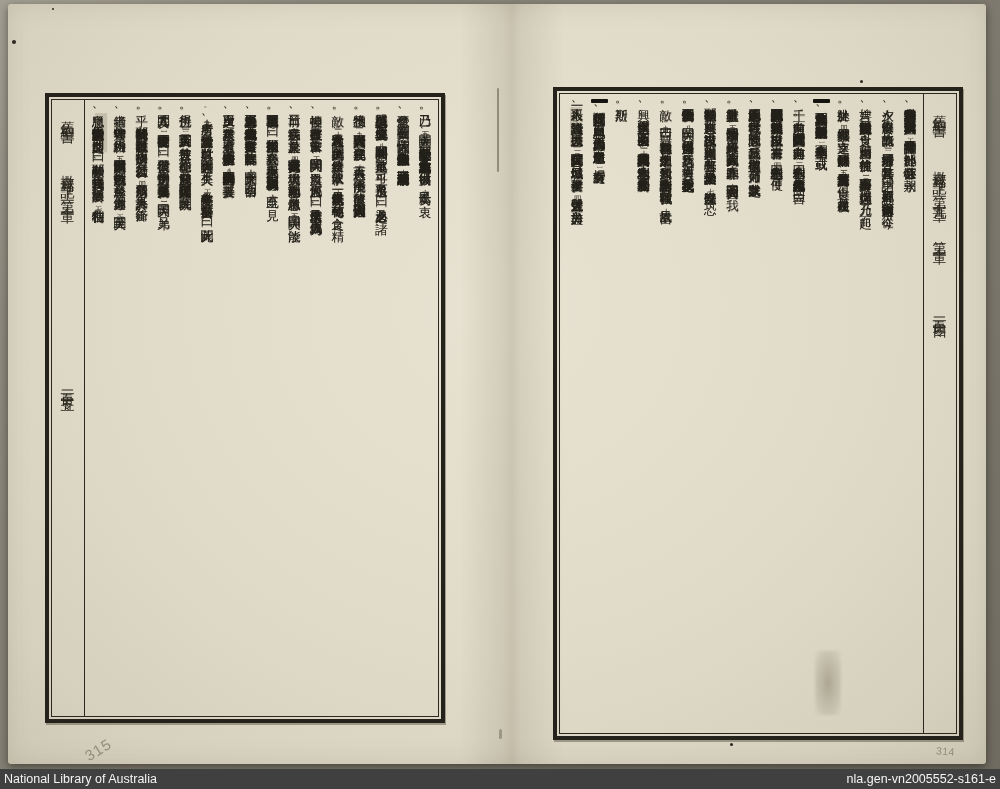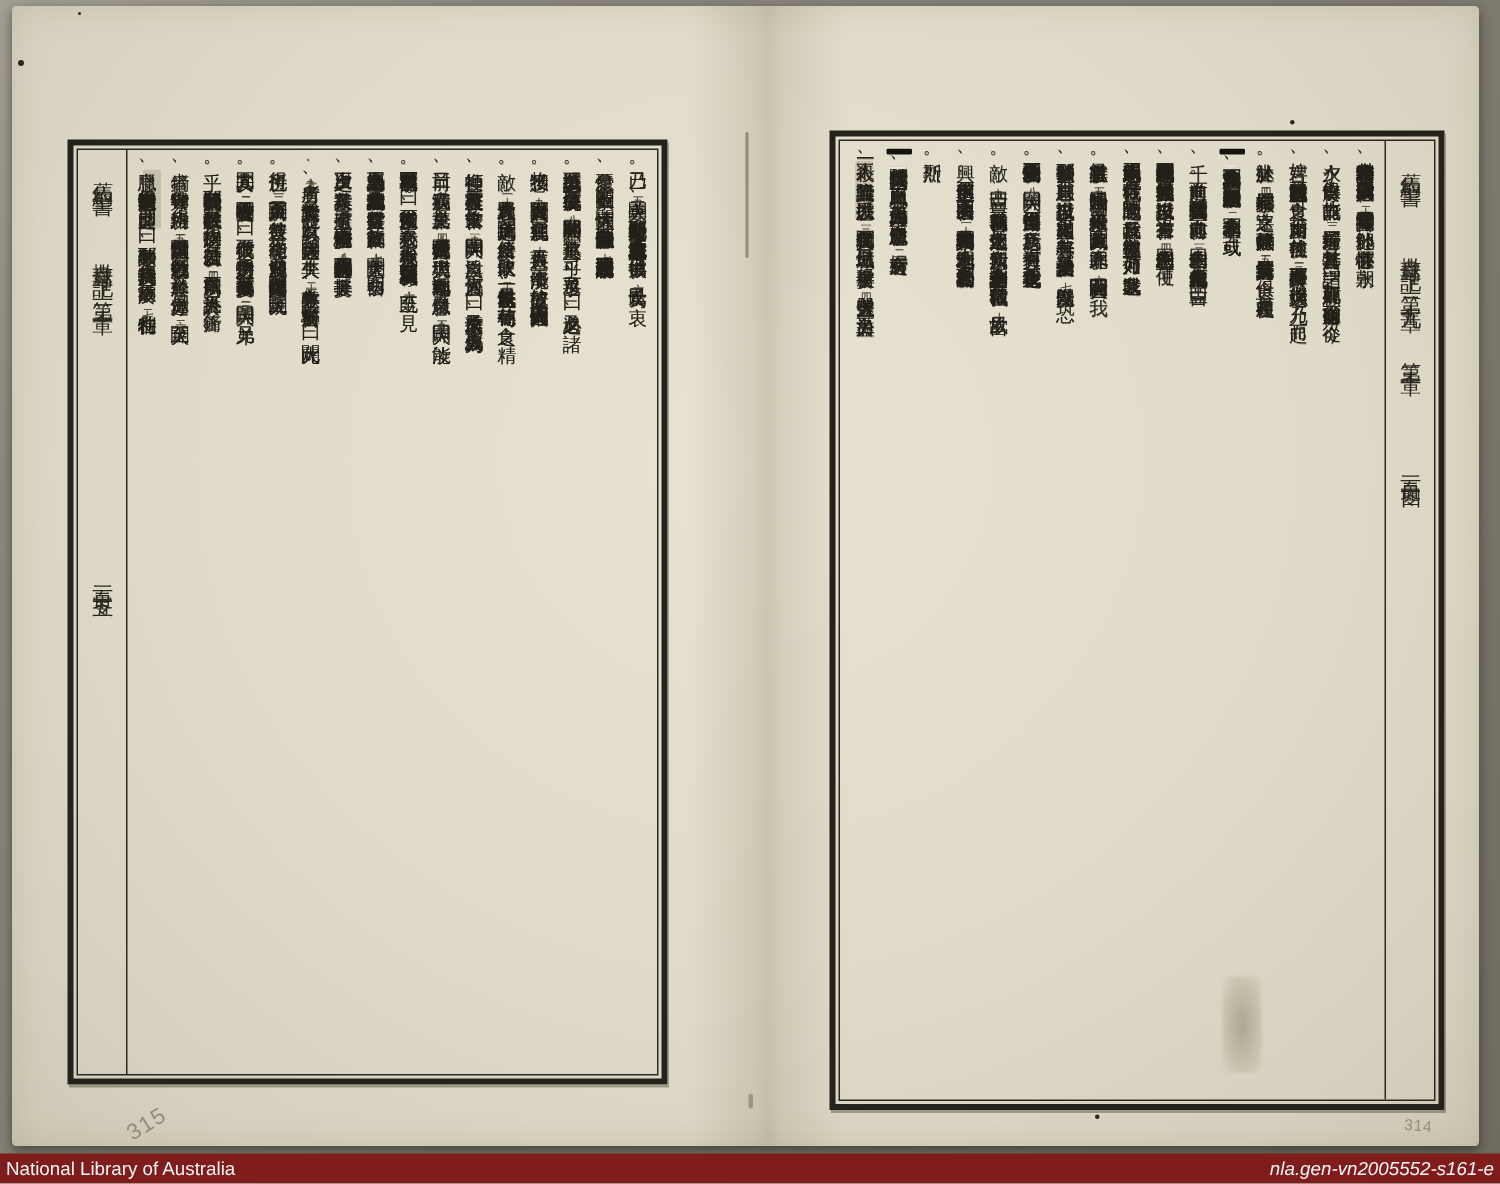--- a/index.html
+++ b/index.html
@@ -73,26 +73,26 @@
     position:absolute;right:82px;bottom:18px;width:26px;height:64px;z-index:0;
     background:radial-gradient(ellipse at center,#8f887299 0%,#8f887233 70%,transparent 100%);
     filter:blur(1px);
   }
   
   .pencil{position:absolute;font-family:"Liberation Sans",sans-serif;color:#948d7b;z-index:3;}
   .pencil-left {left:84px;top:741px;font-size:15px;transform:rotate(-32deg);letter-spacing:1px;}
   .pencil-right{left:936px;top:745px;font-size:10.5px;transform:rotate(5deg);letter-spacing:.5px;}
   
   .footerbar{
-    position:absolute;left:0;bottom:0;width:100%;height:20px;background:#7f1d1d;
+    position:absolute;left:0;bottom:0;width:100%;height:20px;background:#404040;
     display:flex;align-items:center;justify-content:space-between;z-index:5;
     font-family:"Liberation Sans",sans-serif;font-size:12.5px;color:#f4f4f4;
   }
   .footerbar .lib{padding-left:4px;}
-  .footerbar .cat{padding-right:4px;font-style:italic;}
+  .footerbar .cat{padding-right:4px;}
 </style>
 </head>
 <body>
 
 <div class="paper">
   <div class="gutter"></div>
   <div class="stitch"></div>
   <div class="stitch2"></div>
 </div>
 

